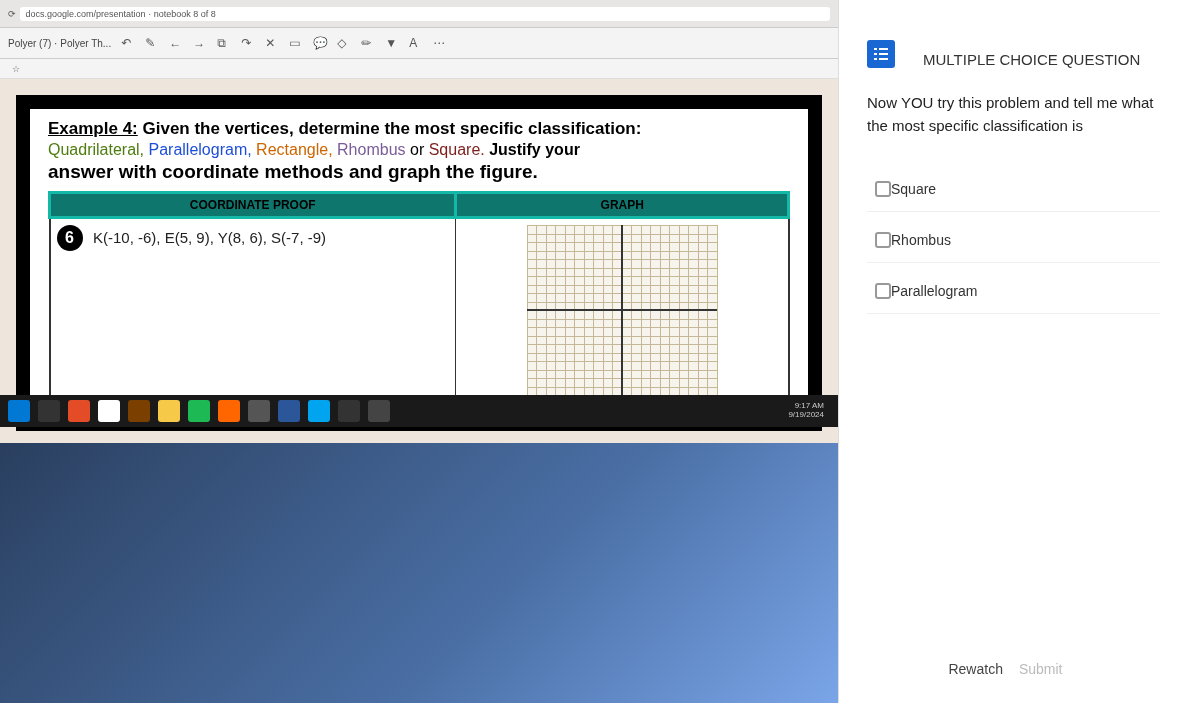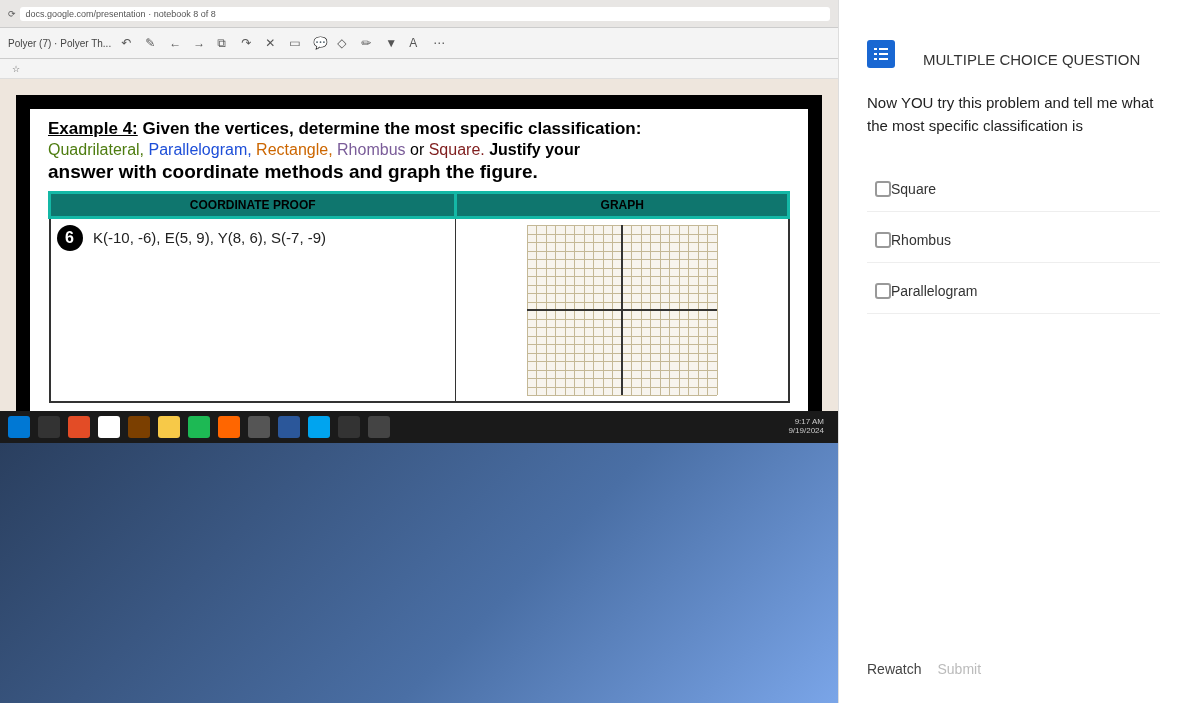--- a/index.html
+++ b/index.html
@@ -134,21 +134,21 @@
   margin: 0 4px;
 }
 .summary-row .blank2 {
   display: inline-block;
   border-bottom: 1px solid #333;
   width: 240px;
   margin: 0 4px;
 }
 .taskbar {
   position: absolute;
-  bottom: 260px;
+  bottom: 276px;
   left: 0;
   width: 100%;
   height: 32px;
   background: #1a1a1a;
   display: flex;
   align-items: center;
   gap: 8px;
   padding: 0 8px;
 }
 .tb-btn { width: 22px; height: 22px; border-radius: 3px; }
@@ -197,21 +197,21 @@
   color: #333;
 }
 .mc-radio {
   width: 16px; height: 16px;
   border: 2px solid #999;
   border-radius: 3px;
 }
 .mc-footer {
   margin-top: auto;
   display: flex;
-  justify-content: flex-start;
+  justify-content: center;
   align-items: center;
   padding-top: 16px;
 }
 .rewatch { font-size: 14px; color: #444; cursor: pointer; }
 .submit {
   font-size: 14px;
   color: #bbb;
   padding: 8px 16px;
   cursor: default;
 }

